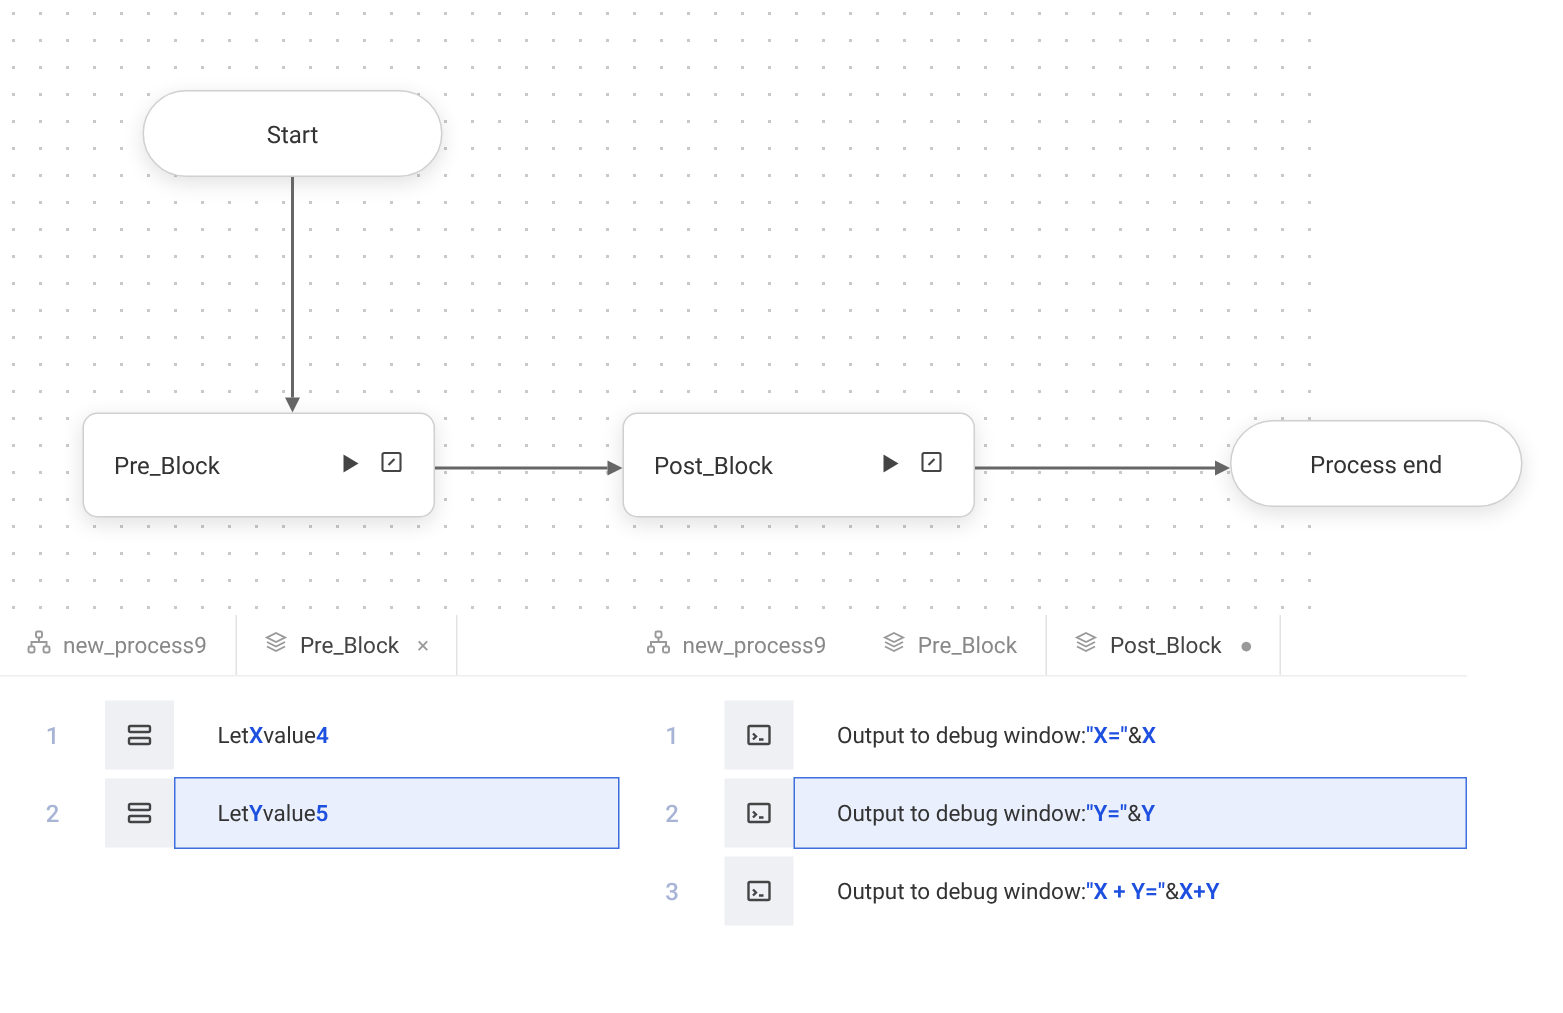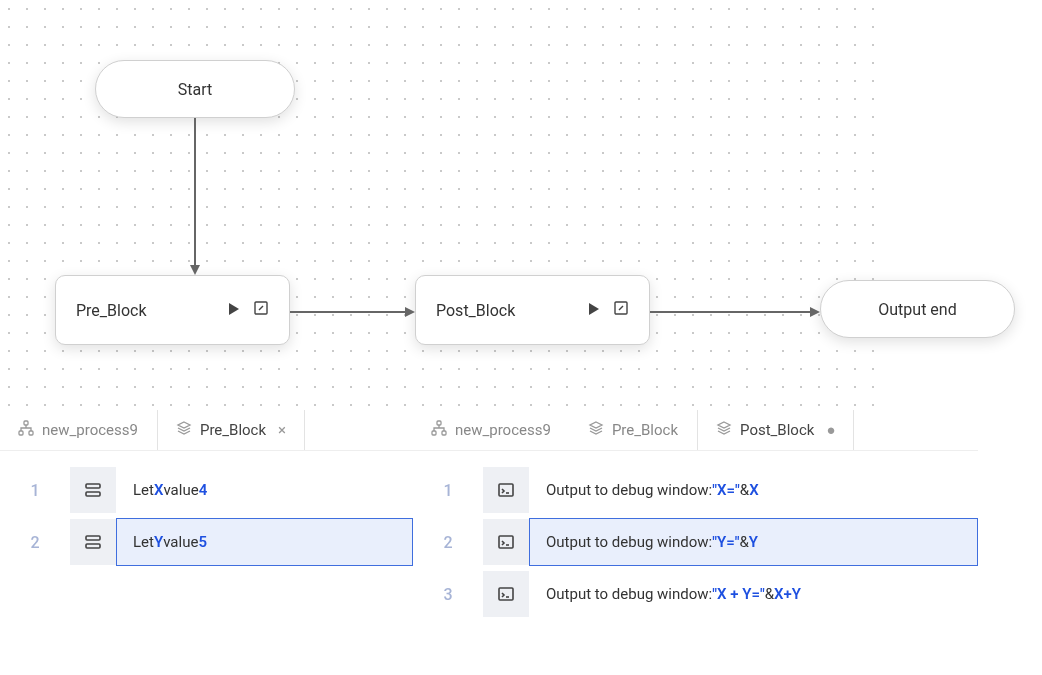--- a/index.html
+++ b/index.html
@@ -16,21 +16,21 @@
 .panel{box-sizing:border-box}
 .tabs{display:flex;align-items:center;height:40px;border-bottom:1px solid #eee;gap:0}
 .tab{display:flex;align-items:center;gap:8px;padding:0 18px;height:40px;color:#888;font-size:15px;cursor:pointer;border-right:1px solid transparent}
 .tab.active{background:#fff;color:#444;border-left:1px solid #e3e3e3;border-right:1px solid #e3e3e3}
 .tab .tab-icon{color:#999}
 .tab .close{color:#999;margin-left:4px}
 .code-rows{margin-top:16px}
 .code-row{display:flex;align-items:center;height:46px;margin:6px 0}
 .lineno{width:70px;text-align:center;color:#a7b4d6;font-size:16px;font-weight:500}
 .row-icon-box{width:46px;height:46px;background:#eef0f4;display:flex;align-items:center;justify-content:center;color:#555}
-.row-text{flex:1;height:46px;display:flex;align-items:center;padding:0 16px;border:1px solid transparent;font-size:15px}
+.row-text{flex:1;height:46px;display:flex;align-items:center;padding:0 28px;border:1px solid transparent;font-size:15px}
 .row-text.selected{border:1px solid #3f6ede;background:#e9effc}
 .var{color:#1e50e0;font-weight:600}
 .str{color:#1e50e0;font-weight:600}
 .body-text{color:#333}
 .panel-left{width:440px}
 .panel-right{width:602px;padding-left:0}
 </style>
 </head>
 <body>
 
@@ -60,21 +60,21 @@
             <polygon points="2,1 12,7 2,13" fill="#444"></polygon>
           </svg></span>
       <span><svg width="16" height="16" viewBox="0 0 16 16" fill="none" stroke="#444" stroke-width="1.4">
             <rect x="2" y="2" width="12" height="12" rx="1"></rect>
             <path d="M6 10 L10 6"></path>
           </svg></span>
     </span>
   </div>
 
   <div class="node pill" style="left:820px;top:280px;width:195px;height:58px">
-    <span>Output end</span>
+    <span>Process end</span>
   </div>
 
   <svg class="arrow" style="left:190px;top:118px;width:10px;height:157px">
       <line x1="5" y1="0" x2="5" y2="147"></line>
       <polygon points="0,147 10,147 5,157"></polygon>
     </svg>
   <svg class="arrow" style="left:290px;top:305px;width:125px;height:14px">
       <line x1="0" y1="7" x2="115" y2="7"></line>
       <polygon points="115,2 115,12 125,7"></polygon>
     </svg>

